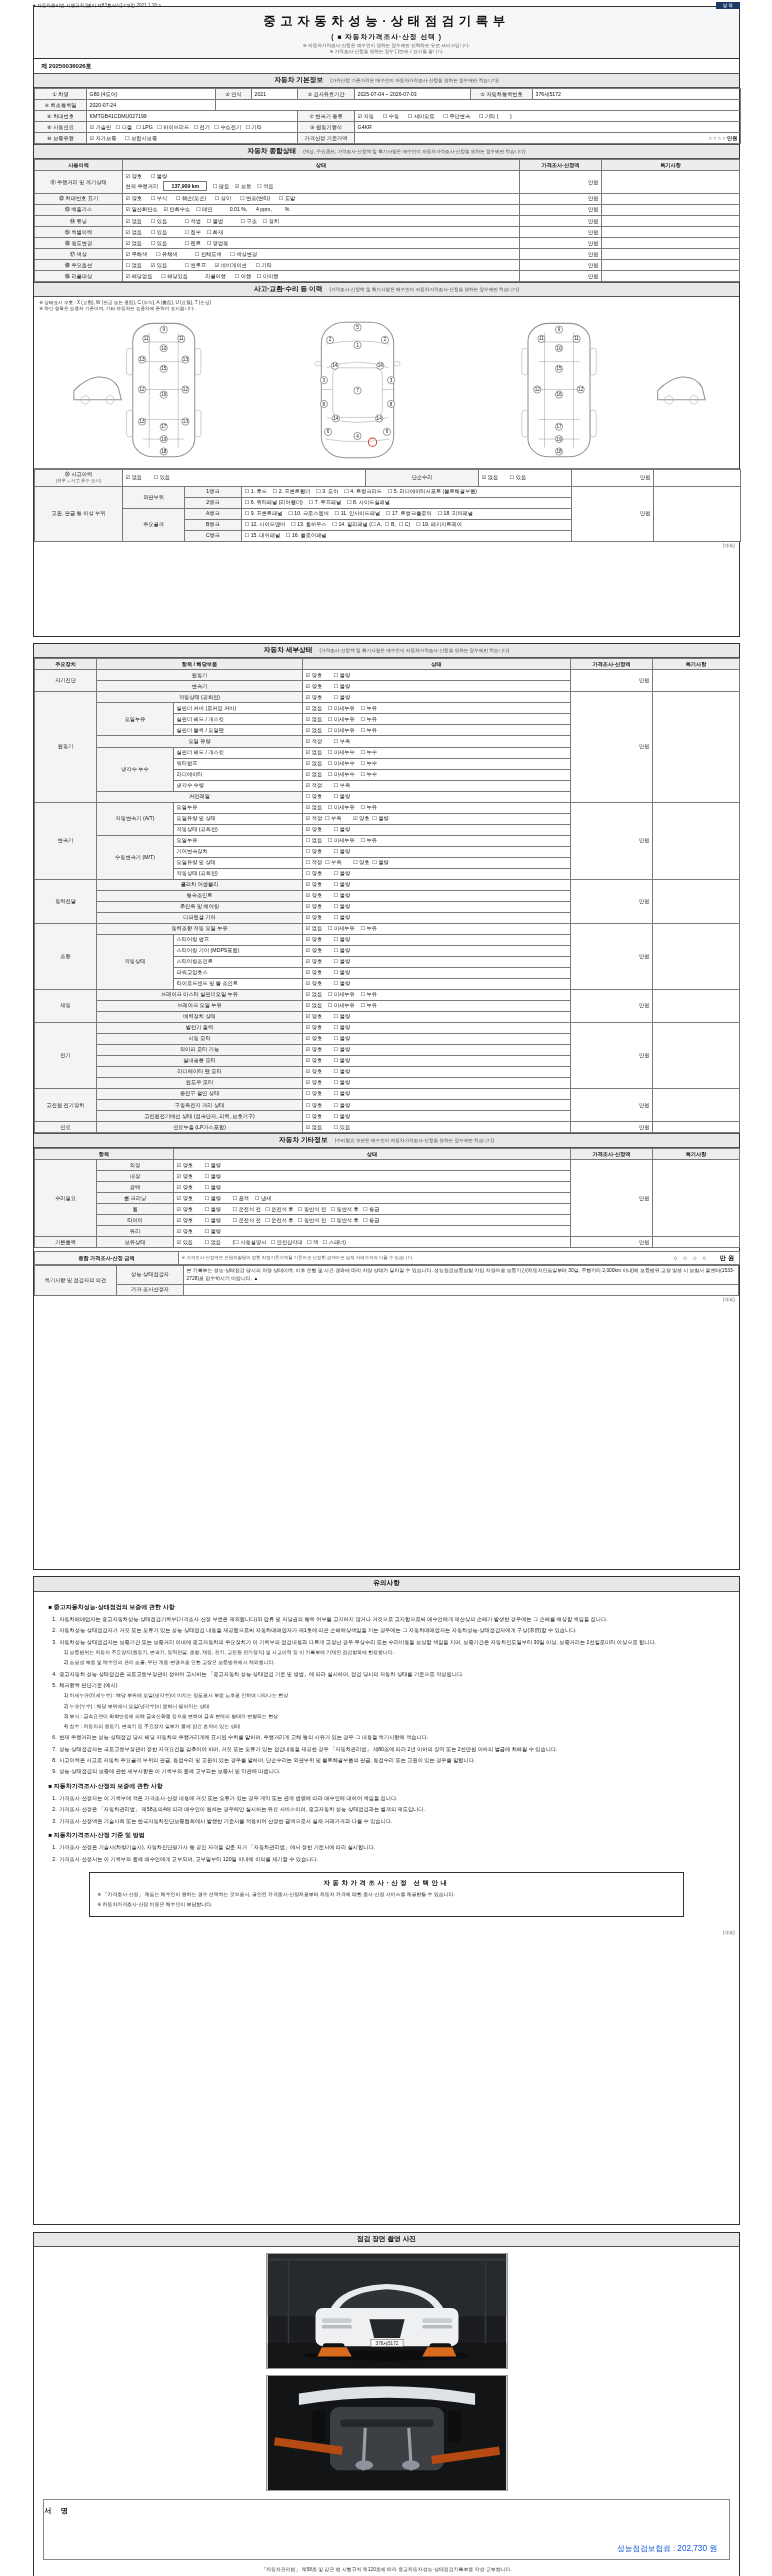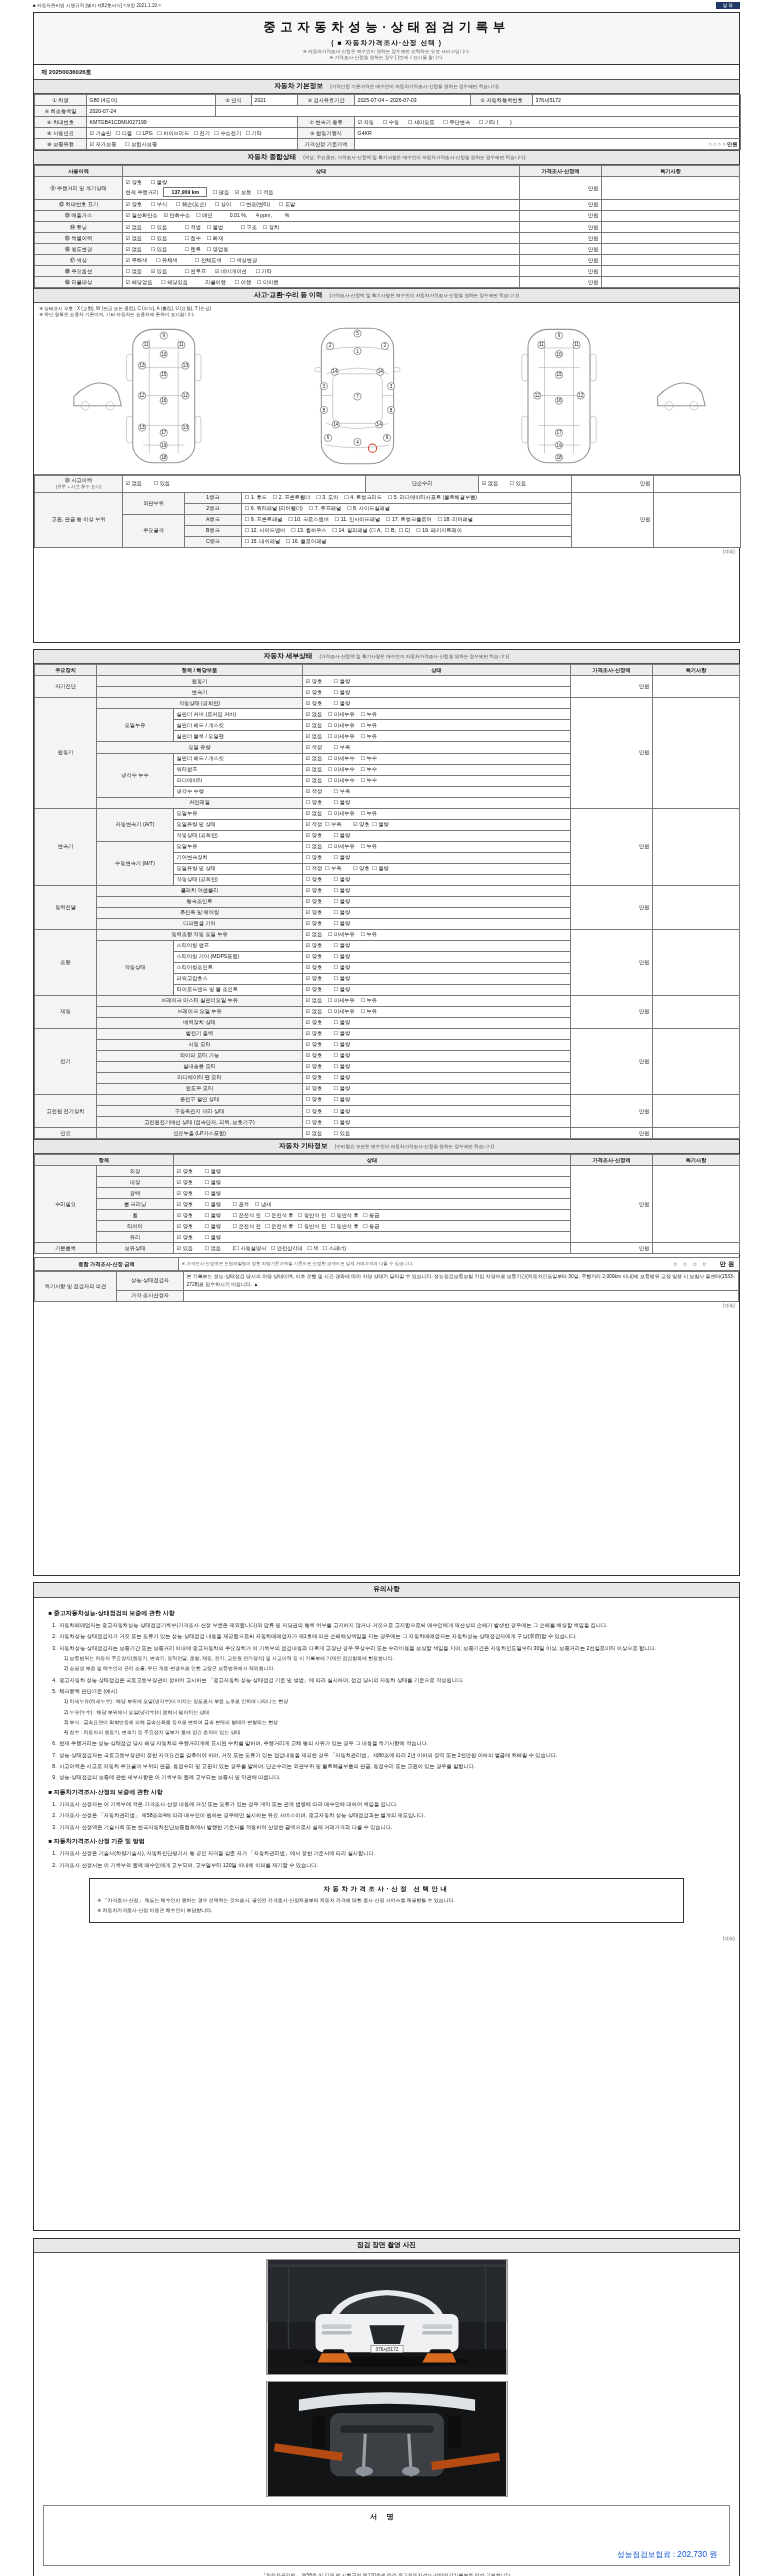--- a/index.html
+++ b/index.html
@@ -1,21 +1,21 @@
 <!DOCTYPE html>
 <html style="font-size:8.2px"><head>
 <meta charset="utf-8">
 <style>
 *{box-sizing:border-box;margin:0;padding:0}
 html,body{width:773px;background:#ffffff}
 body{height:2576px;overflow:hidden;position:relative;font-family:"Liberation Sans","DejaVu Sans",sans-serif;color:#111}
 .topstrip{position:absolute;top:1.5px;left:33px;width:707px;display:flex;justify-content:space-between;align-items:center;font-size:4.6px;color:#333}
 .badge{background:#1f3864;color:#fff;font-size:4.6px;padding:1px 6.2px;letter-spacing:1px}
 .sheet{width:707px;margin:0 auto 6.2px;border:1px solid #333;background:#fff}
-.sheet.first{margin-top:12px}
+.sheet.first{margin-top:6px}
 .doc-head{padding:6.2px 7.2px 4.1px;border-bottom:1px solid #333;background:#f6f7f9;text-align:center}
 .doc-title{font-size:12.4px;font-weight:bold;letter-spacing:4.6px;font-family:"Liberation Serif","DejaVu Serif",serif}
 .doc-sub{font-size:6.7px;font-weight:bold;margin-top:2.6px;letter-spacing:1px}
 .doc-note{font-size:4.6px;color:#555;margin-top:1px}
 .doc-no{font-size:6px;font-weight:bold;padding:3.6px 7.2px 1.5px;text-align:left}
 .band{background:#e8e8e8;border-top:0.5px solid #555;border-bottom:0.5px solid #555;text-align:center;padding:2.1px 3.1px;font-size:6.7px;font-weight:bold}
 .band .note{font-weight:normal;font-size:4.6px;color:#444;margin-left:5.2px}
 table{border-collapse:collapse;width:100%;table-layout:fixed}
 td{border:0.5px solid #7a7a7a;font-size:5.2px;padding:1.5px 2.6px;vertical-align:middle;line-height:1.35;word-break:keep-all}
 .lbl{background:#f4f4f4;text-align:center}
@@ -42,21 +42,21 @@
 .n-head{font-weight:bold;font-size:6px;margin:6.2px 0 3.1px}
 .n-item{display:flex;gap:2.6px;font-size:5.2px;line-height:1.6;margin-bottom:3.1px}
 .n-no{width:8.2px;flex:none;text-align:right}
 .n-txt{flex:1}
 .n-sub{font-size:4.9px;color:#222;margin:0 0 2.6px 15.5px;line-height:1.55}
 .n-box{border:0.8px solid #333;margin:9.3px auto 4.1px;width:88%;padding:5.2px 7.2px}
 .n-box-title{text-align:center;font-weight:bold;font-size:6.4px;letter-spacing:2.6px;margin-bottom:3.6px}
 .n-box-text{font-size:4.9px;line-height:1.6;margin-bottom:2.1px}
 .photo-frame{display:block;margin:6.2px auto;border:0.5px solid #9a9a9a}
 .sign-wrap{border:0.5px solid #888;margin:8.2px 9.3px 0;height:61px;position:relative}
-.sign-label{font-size:7.2px;font-weight:bold;text-align:center;letter-spacing:9.3px;padding-top:5.2px}
+.sign-label{font-size:7.2px;font-weight:bold;text-align:left;letter-spacing:9.3px;padding-top:5.2px}
 .fee{position:absolute;right:11.3px;bottom:5.2px;font-size:7.7px;font-weight:normal;color:#1558d6}
 .fee .fee-num{font-size:8.2px}
 .footers{font-size:4.9px;color:#333;padding:5.2px 15.5px 6.2px;line-height:1.7;text-align:center}
 </style>
 </head>
 <body>
 
 <div class="topstrip">
   <span>■ 자동차관리법 시행규칙 [별지 제82호서식] &lt;개정 2021.1.19.&gt;</span>
   <span class="badge">앞쪽</span>

